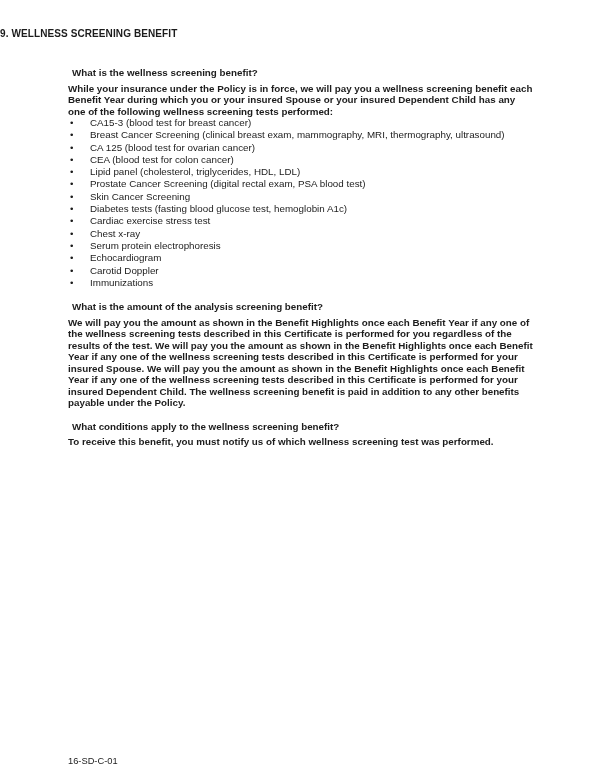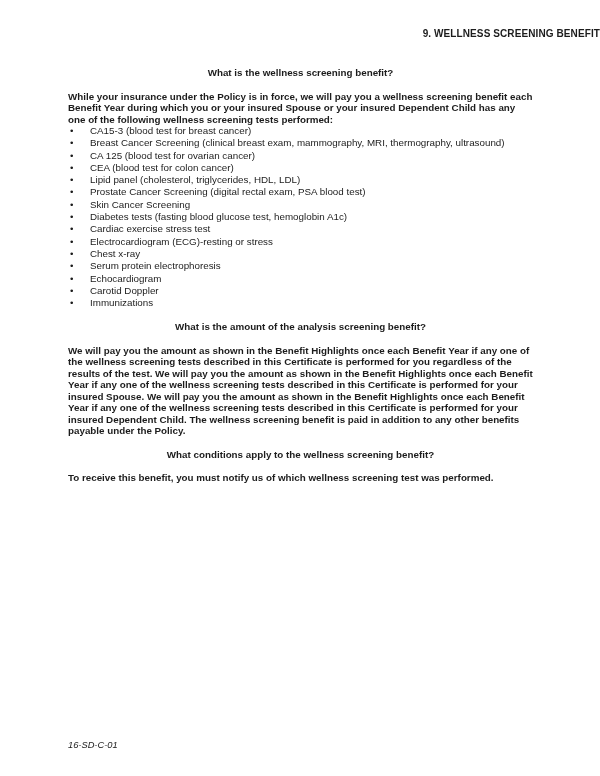--- a/index.html
+++ b/index.html
@@ -13,35 +13,34 @@
     height: 776px;
     margin: 0 auto;
     background: #ffffff;
     color: #1c1c1c;
     font-family: "Liberation Sans", sans-serif;
     font-size: 9.8px;
     overflow: hidden;
   }
   .doc-title {
     padding-top: 28px;
-    text-align: right;
+    text-align: left;
     font-weight: bold;
     font-size: 10px;
     line-height: 12px;
     letter-spacing: 0.1px;
   }
   .content {
     margin: 27px 67px 0 68px; 
   }
   .content h2 {
-    margin: 12px;
+    margin: 4px;
     font-size: 9.8px;
     font-weight: bold;
     line-height: 11.5px;
-    text-align: center;
   }
   .content section + section h2 {
     margin-top: 12px;
   }
   .content p {
     margin: 0;
     line-height: 11.5px;
     font-weight: bold;
   }
   ul.screening-list {
@@ -55,27 +54,26 @@
     line-height: 12.3px;
   }
   ul.screening-list li::before {
     content: "\2022";
     position: absolute;
     left: 2px;
     top: 0;
   }
   .footer {
     position: absolute;
-    top: 740px;
+    top: 756px;
     left: 68px;
     width: 465px;
     height: 12px;
     font-size: 9.3px;
     line-height: 11px;
-    font-style: italic;
   }
   .footer .doc-code {
     position: absolute;
     left: 0;
     top: 0;
   }
   .footer .page-number {
     position: absolute;
     left: 50%;
     transform: translateX(-50%);
@@ -99,21 +97,20 @@
       <ul class="screening-list">
         <li>CA15-3 (blood test for breast cancer)</li>
         <li>Breast Cancer Screening (clinical breast exam, mammography, MRI, thermography, ultrasound)</li>
         <li>CA 125 (blood test for ovarian cancer)</li>
         <li>CEA (blood test for colon cancer)</li>
         <li>Lipid panel (cholesterol, triglycerides, HDL, LDL)</li>
         <li>Prostate Cancer Screening (digital rectal exam, PSA blood test)</li>
         <li>Skin Cancer Screening</li>
         <li>Diabetes tests (fasting blood glucose test, hemoglobin A1c)</li>
         <li>Cardiac exercise stress test</li>
-        <li>Electrocardiogram (ECG)-resting or stress</li>
         <li>Chest x-ray</li>
         <li>Serum protein electrophoresis</li>
         <li>Echocardiogram</li>
         <li>Carotid Doppler</li>
         <li>Immunizations</li>
       </ul>
     </section>
 
     <section>
       <h2>What is the amount of the analysis screening benefit?</h2>

